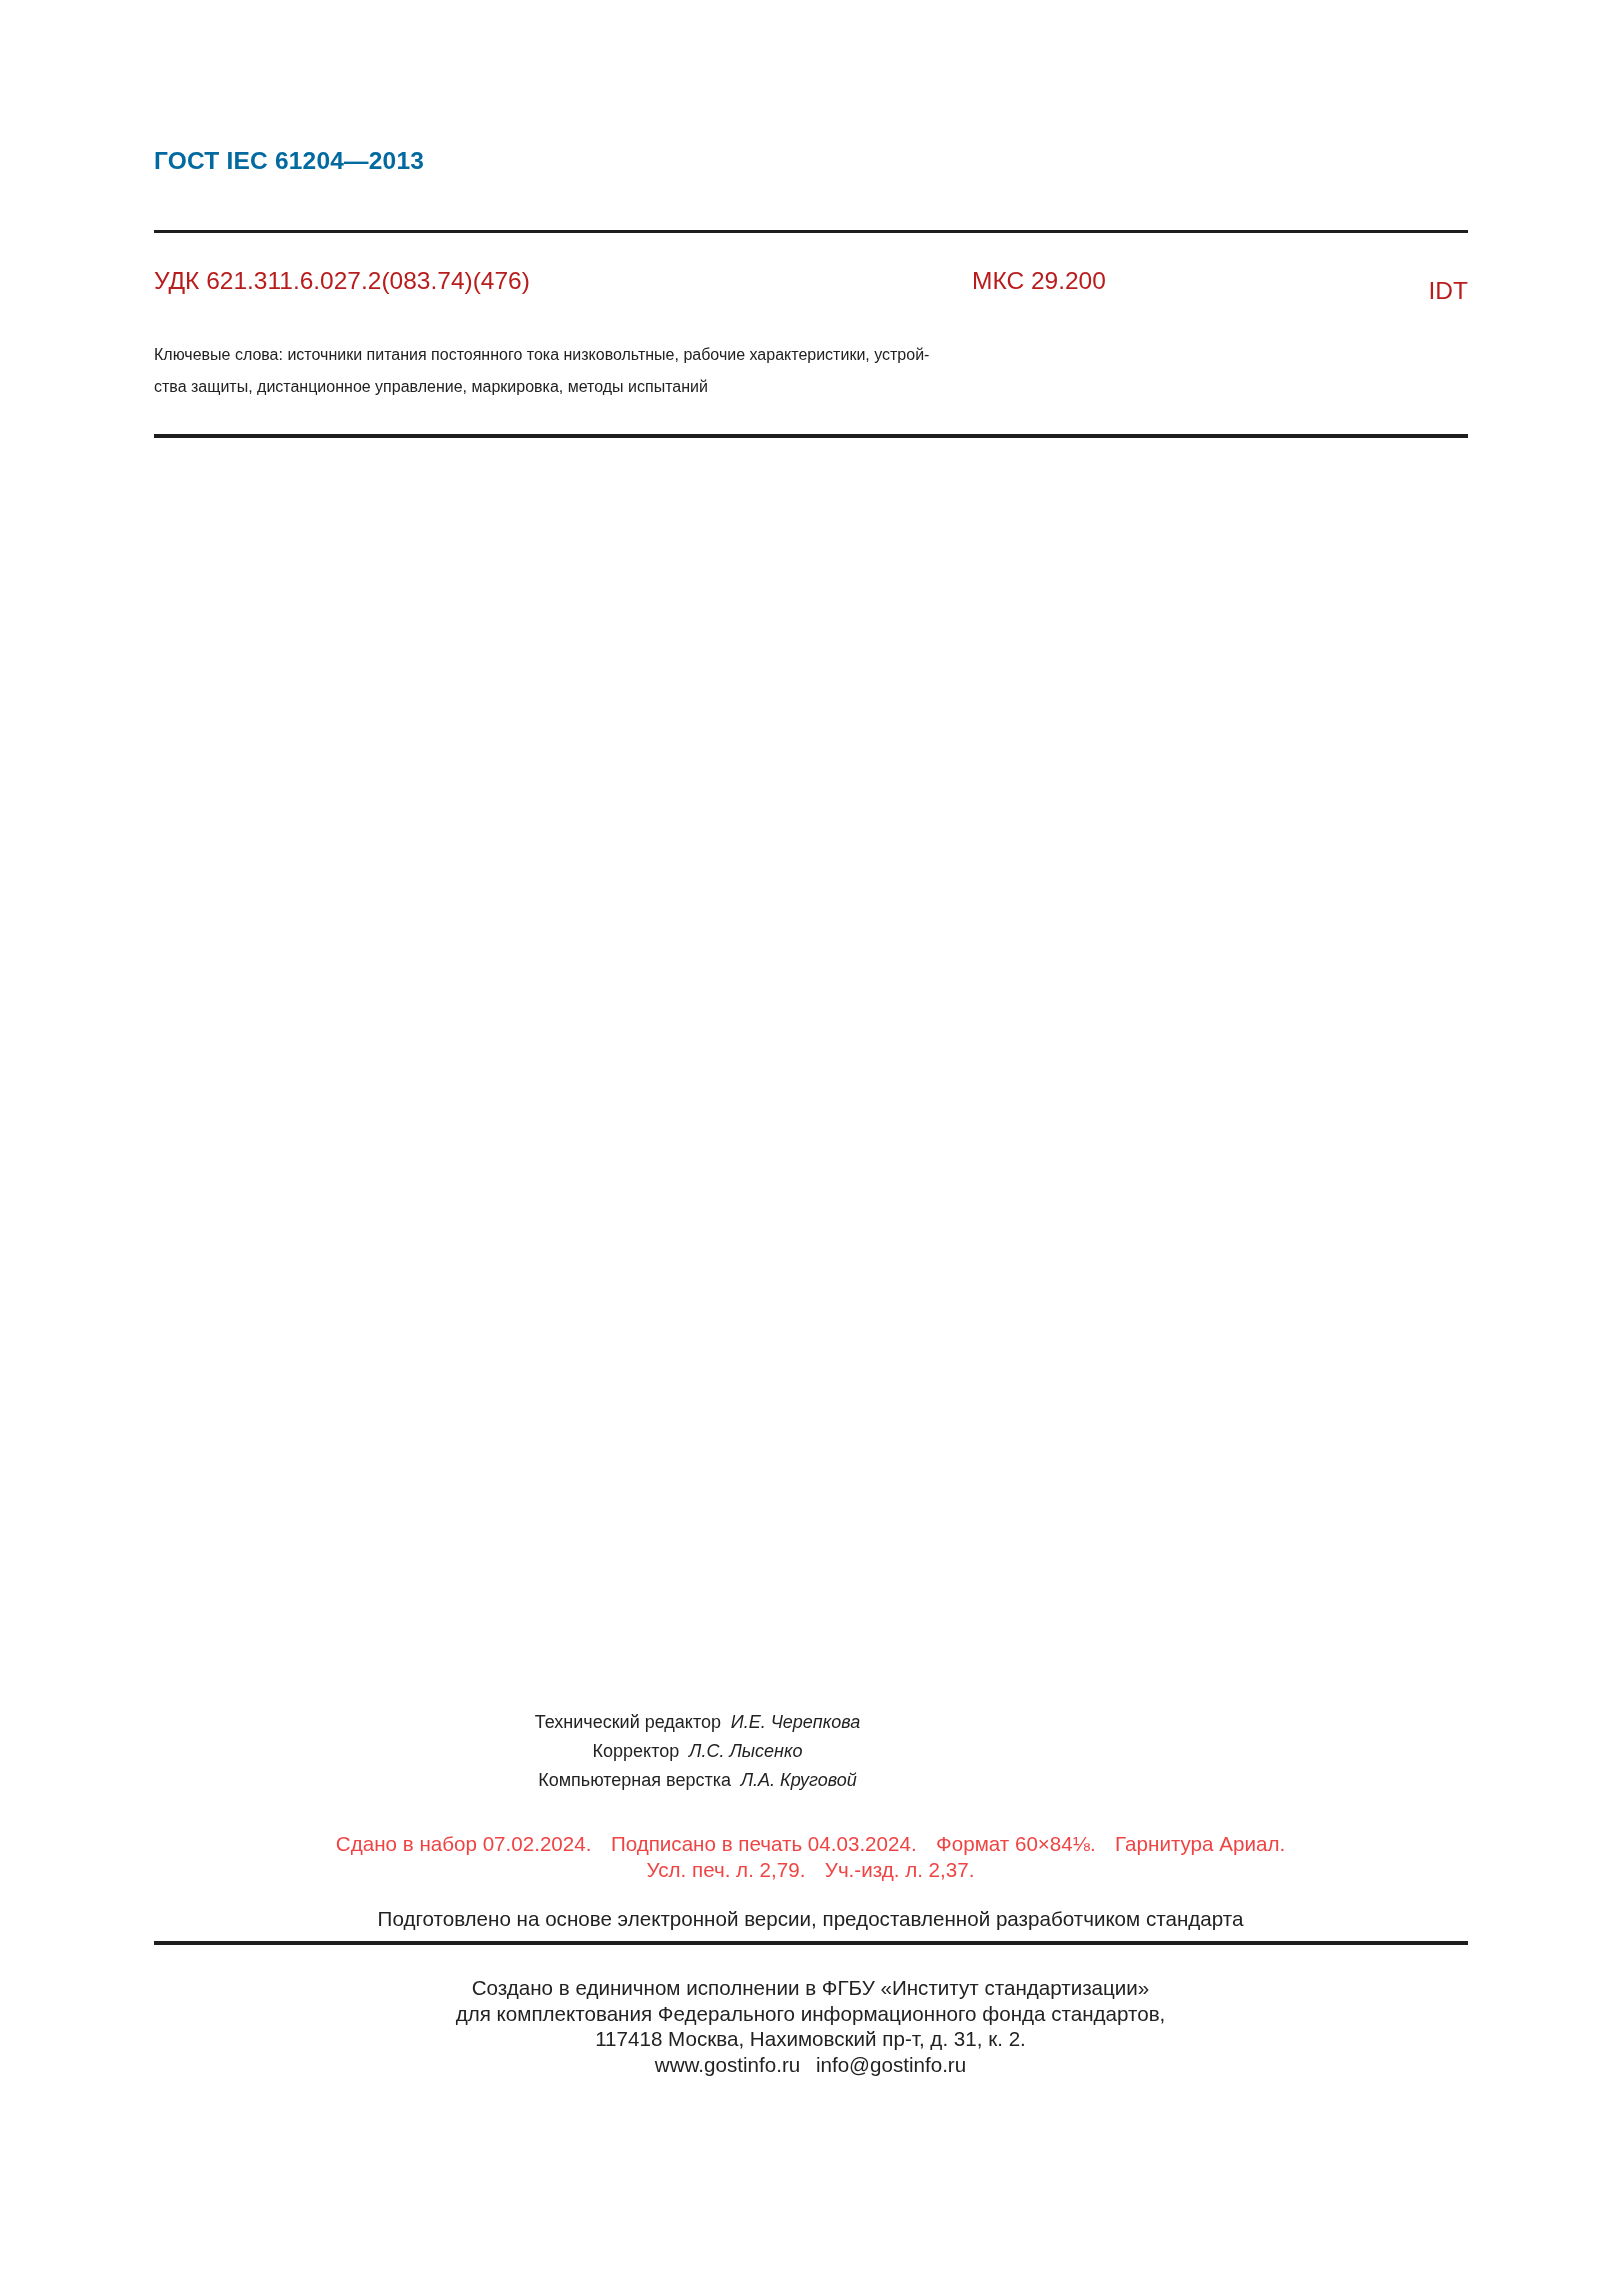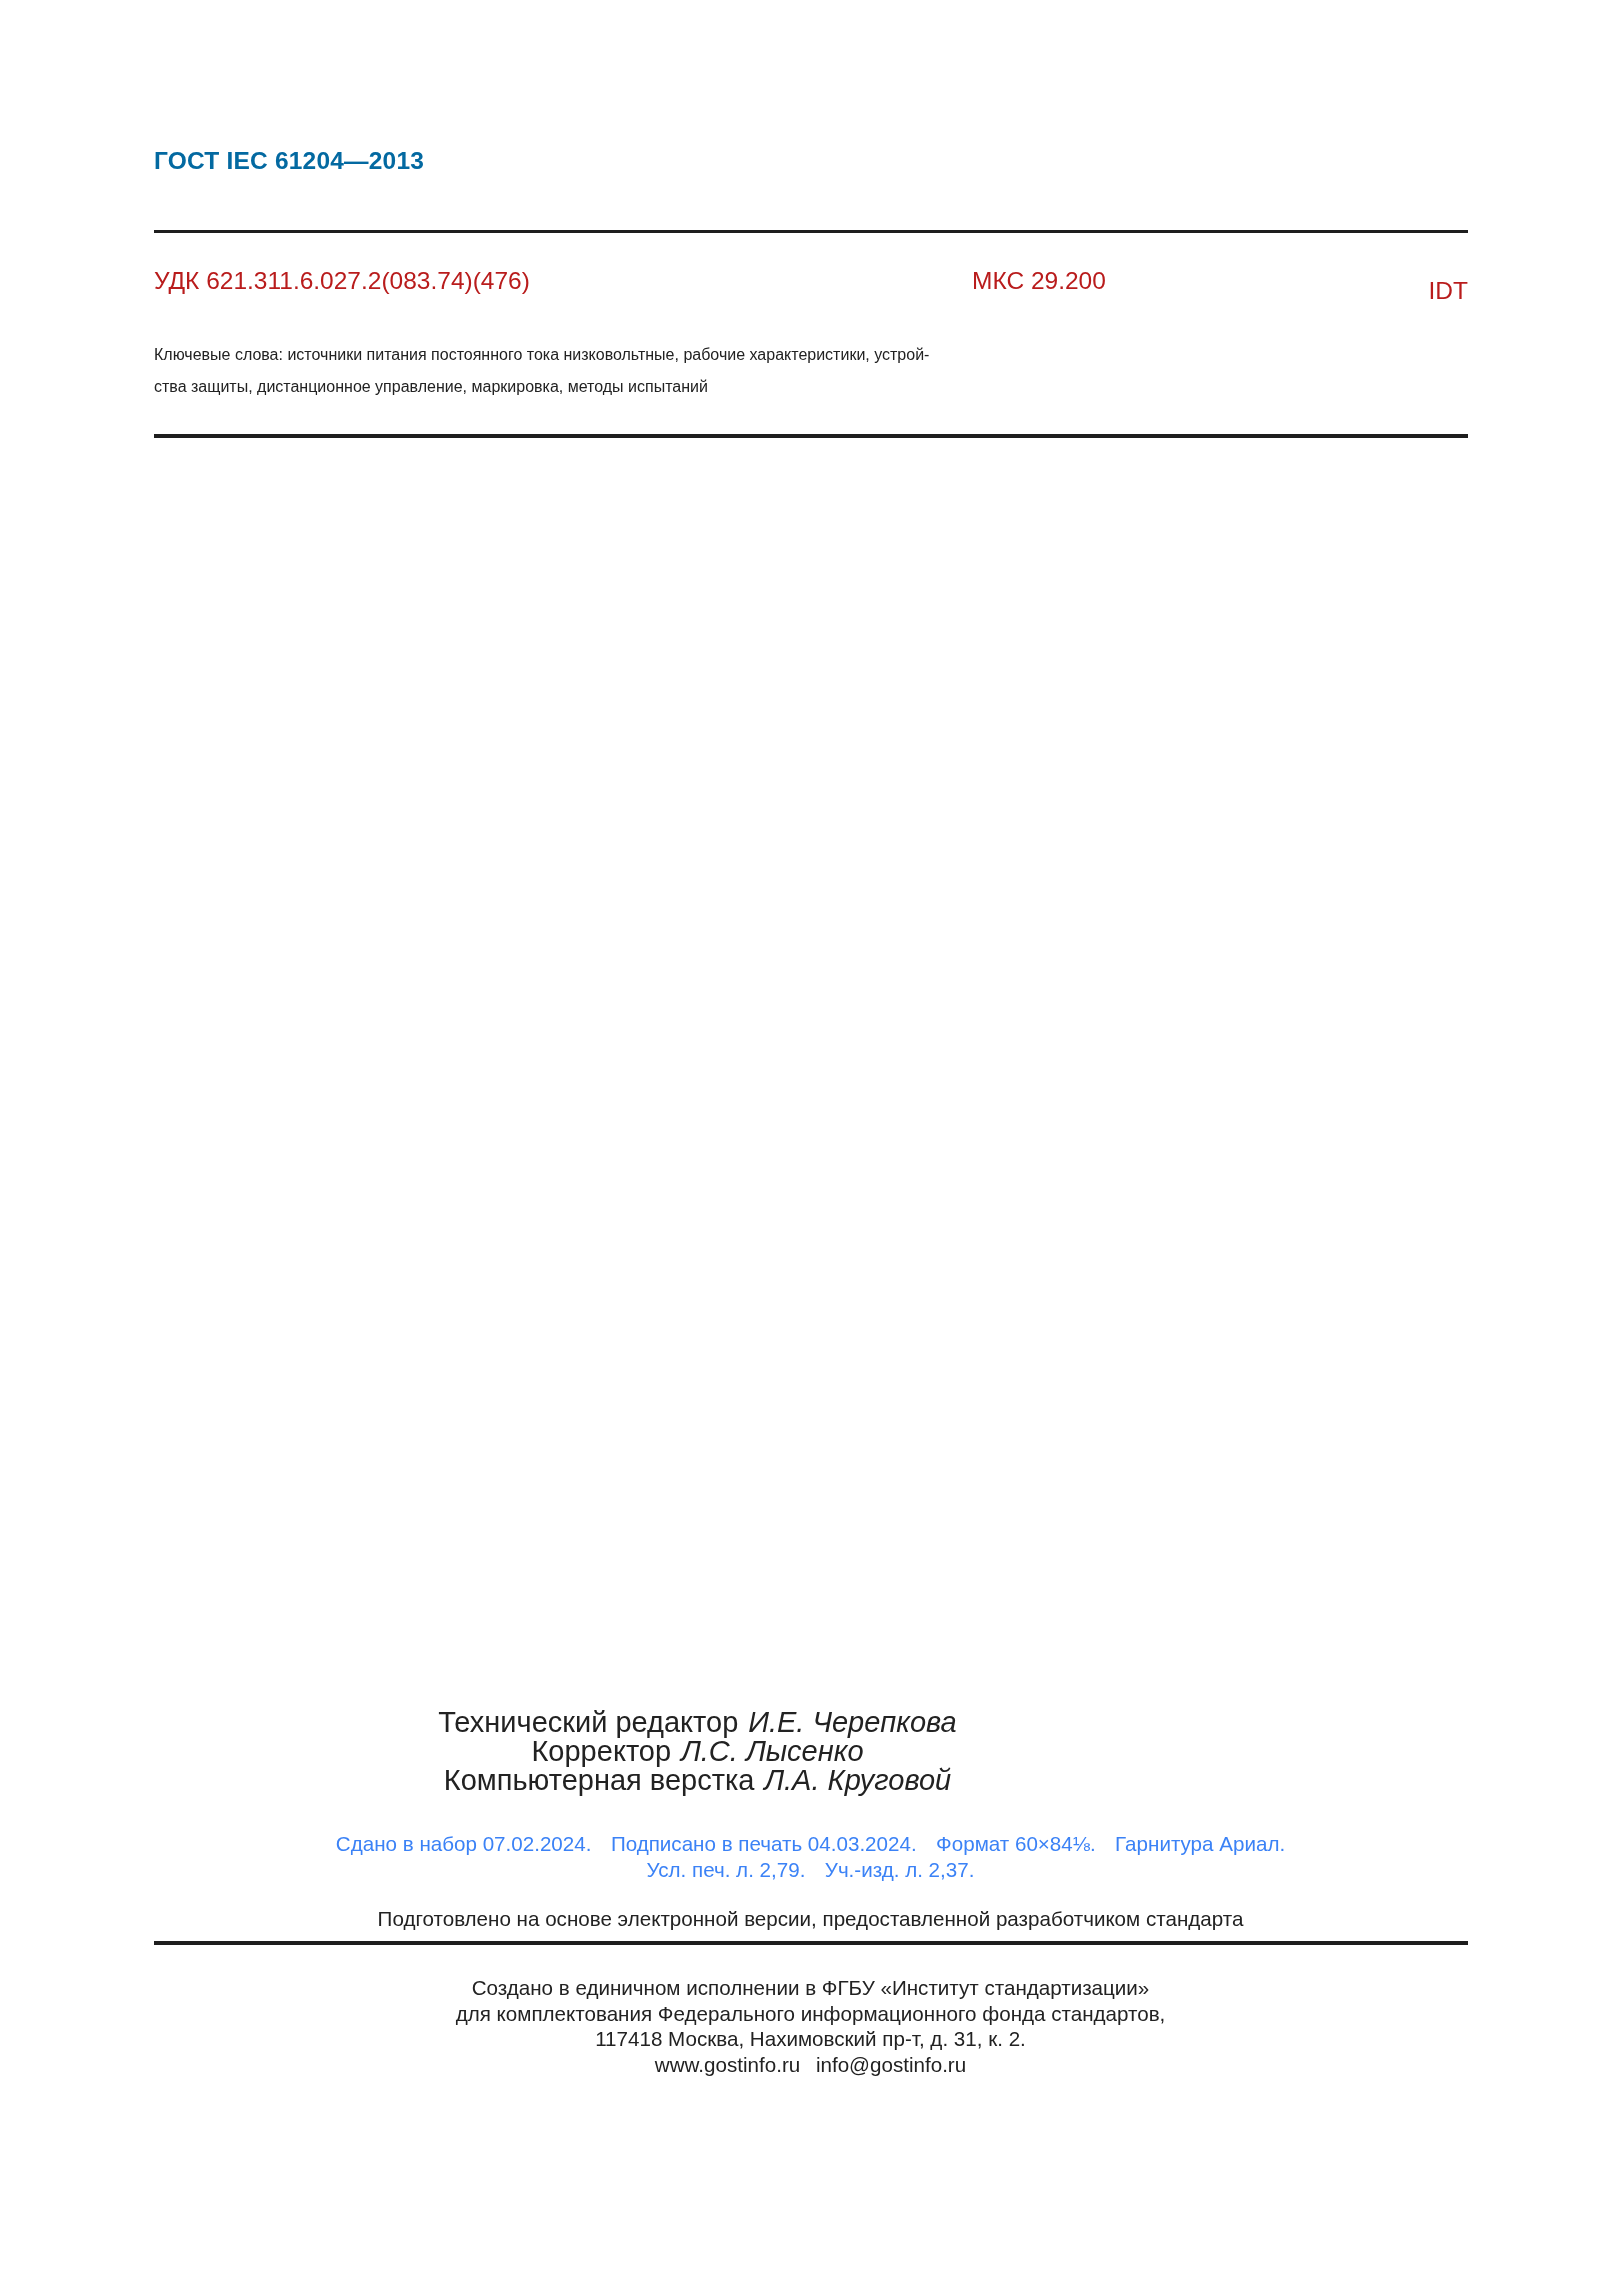--- a/index.html
+++ b/index.html
@@ -15,24 +15,24 @@
   .rule-bottom { top: 1941px; height: 3.9px; }
 
   .class-row { position: absolute; left: 154px; top: 267px; width: 1314px; height: 29px; font-size: 24.5px; color: #b91c1c; }
   .udk { position: absolute; left: 0; top: 0; }
   .mks { position: absolute; left: 818px; top: 0; }
   .idt { position: absolute; right: 0; top: 10px; }
 
   .keywords { position: absolute; left: 154px; top: 339px; width: 1318px; font-size: 16px; line-height: 32px; color: #222; text-align: justify; }
   .keywords .kw-line { display: block; white-space: nowrap; }
 
-  .credits { position: absolute; left: 0; width: 1395px; top: 1708px; text-align: center; font-size: 29px; line-height: 29px; color: #222; }
+  .credits { position: absolute; left: 0; width: 1395px; top: 1708px; text-align: center; font-size: 18px; line-height: 29px; color: #222; }
   .credits .name { font-style: italic; margin-left: 9.8px; }
 
-  .imprint { position: absolute; left: 0; width: 1621px; top: 1831px; text-align: center; font-size: 20.6px; line-height: 25.5px; color: #3b82f6; }
+  .imprint { position: absolute; left: 0; width: 1621px; top: 1831px; text-align: center; font-size: 20.6px; line-height: 25.5px; color: #ef4444; }
   .imprint span.sep { display: inline-block; width: 13.7px; }
 
   .prepared { position: absolute; left: 0; width: 1621px; top: 1907px; text-align: center; font-size: 20.6px; color: #222; }
 
   .publisher { position: absolute; left: 0; width: 1621px; top: 1964px; text-align: center; font-size: 20.6px; line-height: 25.5px; color: #222; margin-top: 11px; }
   .publisher .contacts span + span { margin-left: 15.7px; }
 </style>
 </head>
 <body>
 

